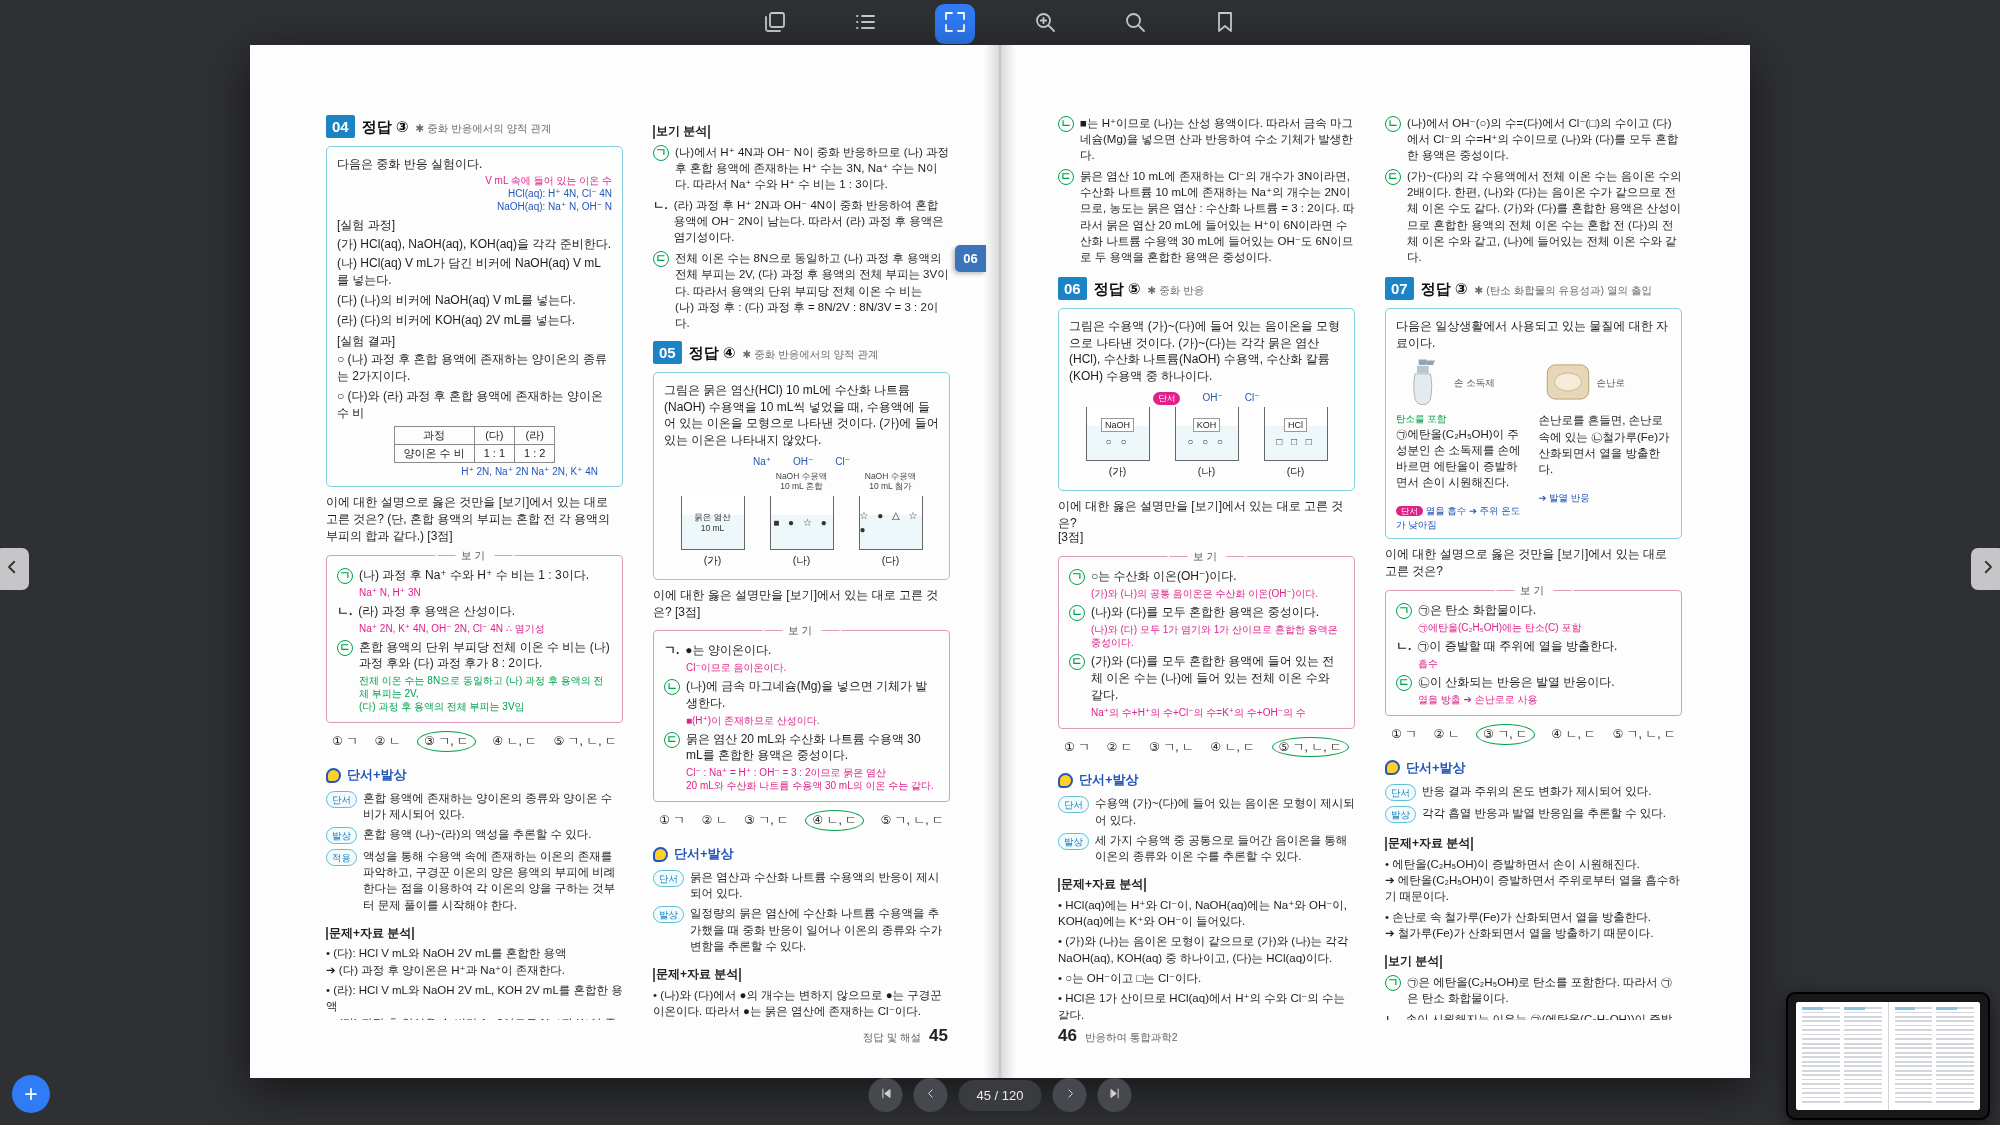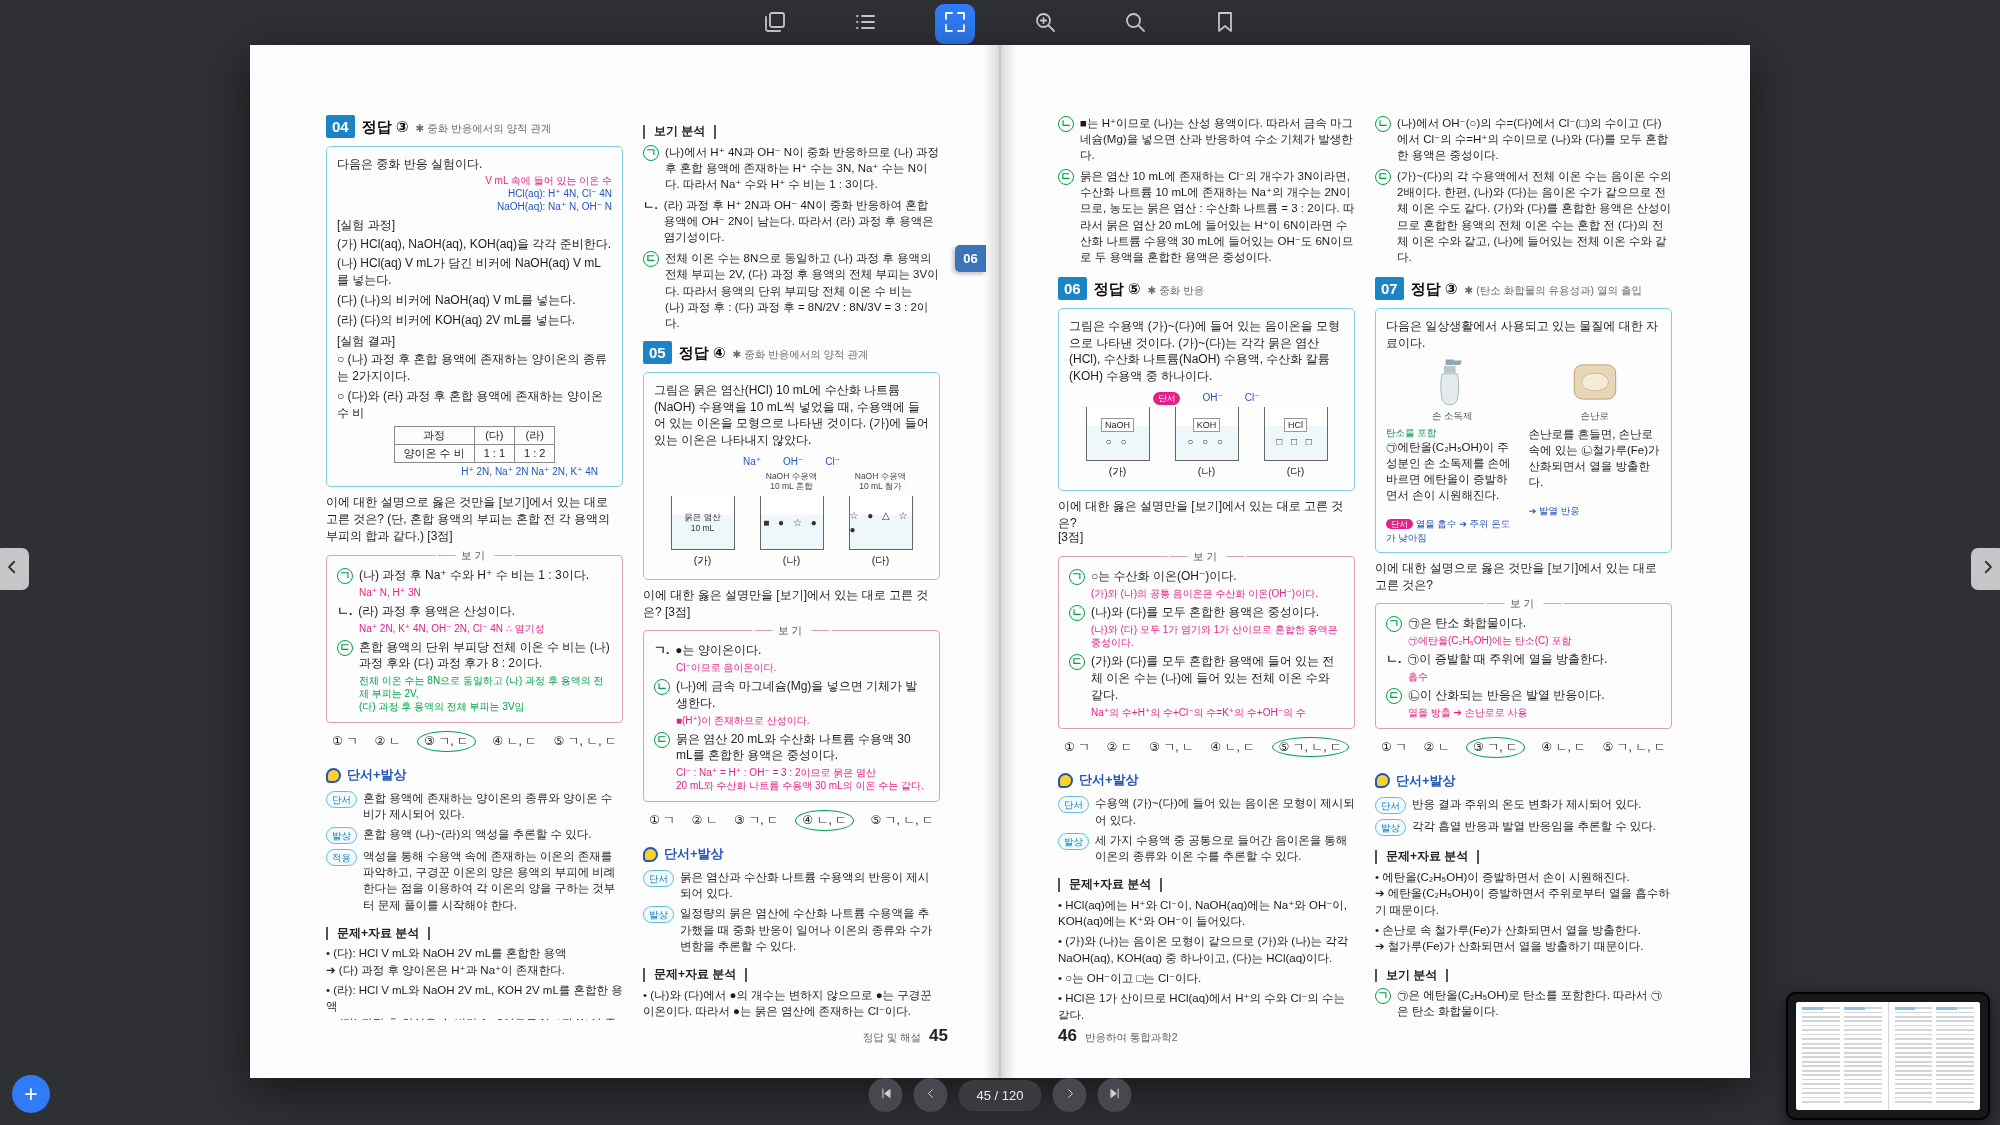--- a/index.html
+++ b/index.html
@@ -10,21 +10,21 @@
 .toolbar{position:absolute;top:3px;left:0;width:100%;display:flex;justify-content:center;gap:50px;align-items:center;height:42px}
 .tool-btn{width:40px;height:40px;display:flex;align-items:center;justify-content:center;border-radius:9px;cursor:pointer}
 .tool-btn svg{width:24px;height:24px;stroke:#c9cbcf;fill:none;stroke-width:1.8;stroke-linecap:round;stroke-linejoin:round}
 .tool-btn.active{background:#2f7cf6}
 .tool-btn.active svg{stroke:#fff}
 
 .book{position:absolute;left:250px;top:45px;width:1500px;height:1033px;background:#fdfdfd;box-shadow:0 12px 45px rgba(0,0,0,.55);display:flex}
 .book::after{content:"";position:absolute;left:calc(50% - 16px);top:0;width:32px;height:100%;background:linear-gradient(90deg,rgba(0,0,0,0),rgba(0,0,0,.13) 44%,rgba(0,0,0,.24) 50%,rgba(0,0,0,.13) 56%,rgba(0,0,0,0));pointer-events:none}
 .page{width:750px;height:100%;position:relative;padding:70px 50px 0 76px}
 .page.right{padding:70px 68px 0 58px}
-.cols{display:flex;gap:20px}
+.cols{display:flex;gap:30px}
 .col{width:297px;height:905px;overflow:hidden;font-size:12px;line-height:1.4}
 .side-tab{position:absolute;left:705px;top:200px;width:31px;height:27px;background:#3c74b9;color:#fff;font-weight:bold;font-size:13px;display:flex;align-items:center;justify-content:center;border-radius:5px 0 0 5px;box-shadow:-2px 2px 4px rgba(0,0,0,.25)}
 .pfoot{position:absolute;bottom:32px;font-size:10.5px;color:#666;display:flex;align-items:baseline;gap:8px}
 .pfoot .pnum{font-size:17px;font-weight:bold;color:#222}
 .pfoot.fr{right:52px}.pfoot.fl{left:58px}
 
 .sec-head{display:flex;align-items:baseline;gap:7px;margin:0 0 8px}
 .sec-num{background:#1b84c4;color:#fff;font-weight:bold;font-size:15px;padding:1px 6px;border-radius:2px}
 .sec-ans{font-weight:bold;font-size:15px;color:#0d0d0d}
 .sec-topic{font-size:10.5px;color:#6a6a6a}
@@ -48,39 +48,39 @@
 .mk-ok{flex:0 0 auto;color:#00a14b;border:1.5px solid #00a14b;border-radius:50%;width:16px;height:16px;line-height:13px;text-align:center;font-size:11px;font-weight:bold;margin-top:1px}
 .pknote{color:#e0218a;font-size:10px;margin:0 0 4px 22px;line-height:1.3}
 .gnnote{color:#00a14b;font-size:10px;margin:0 0 4px 22px;line-height:1.3}
 .opts{display:flex;justify-content:space-between;align-items:center;padding:2px 4px;margin:6px 2px 10px;font-size:12px}
 .opt.correct{border:1.7px solid #00a14b;border-radius:50%;padding:1px 6px}
 .hint-head{display:flex;align-items:center;gap:6px;color:#2456b8;font-weight:bold;font-size:13px;margin:12px 0 6px}
 .hint-icon{width:15px;height:15px;border-radius:50% 50% 50% 4px;background:#ffd028;border:2px solid #2456b8}
 .tagrow{display:flex;gap:6px;margin-bottom:4px;align-items:flex-start}
 .tag{flex:0 0 auto;border:1px solid #63bdd3;color:#1b84c4;border-radius:9px;font-size:9.5px;padding:0 5px;line-height:15px;margin-top:1px;background:#f2fafc}
 .tagtext{font-size:11.5px;line-height:1.4}
-.ana-title{display:inline-block;border-left:2px solid #555;border-right:2px solid #555;padding:0 9px;line-height:1.15;font-weight:bold;font-size:12px;margin:10px 0 5px;color:#222}
+.ana-title{display:inline-block;border-left:2px solid #555;border-right:2px solid #555;padding:0 1px;line-height:1.15;font-weight:bold;font-size:12px;margin:10px 0 5px;color:#222}
 .ana-item{font-size:11.5px;margin-bottom:4px;line-height:1.42}
 .ba-item{display:flex;gap:6px;margin-bottom:5px;font-size:11.5px}
 .ba-plain{flex:0 0 auto;font-weight:bold}
 
 .fig{margin:6px 0 4px}
 .ann-row{display:flex;gap:22px;justify-content:center;color:#2456b8;font-size:10px;margin-bottom:2px;align-items:center}
 .badge-d{background:#e0218a;color:#fff;border-radius:9px;font-size:8.5px;padding:0 5px;line-height:13px}
 .beak-row{display:flex;justify-content:space-around;align-items:flex-end;padding:0 4px}
 .beak{display:flex;flex-direction:column;align-items:center;gap:3px}
 .above{font-size:8.5px;color:#444;text-align:center;line-height:1.2;min-height:22px}
 .glass{width:64px;height:54px;border:1.4px solid #666;border-top:none;display:flex;flex-direction:column;align-items:center;justify-content:center;background:linear-gradient(#fff 35%,#eef7fa 35%)}
 .g-inner{font-size:8.5px;text-align:center;color:#333;line-height:1.25}
 .g-ions{font-size:10px;letter-spacing:3px;color:#333}
 .g-tag{font-size:9px;border:1px solid #999;padding:0 3px;margin-bottom:3px;background:#fff}
 .g-cap{font-size:10.5px}
 .duo{display:flex;gap:10px;margin-top:4px}
 .duo-col{flex:1;font-size:11.5px}
-.imgfig{display:flex;flex-direction:column;align-items:center;margin-bottom:3px}
+.imgfig{display:flex;align-items:center;margin-bottom:3px}
 .it-img{width:58px;height:54px}
 .img-cap{font-size:9.5px;color:#555}
 .ann-g{color:#00a14b;font-size:9.5px}
 .ann-b{color:#2456b8;font-size:9.5px;margin-top:14px}
 
 .edge{position:absolute;top:548px;width:34px;height:42px;background:#d7d7d9;border-radius:7px;display:flex;align-items:center;justify-content:center;opacity:.9;cursor:pointer}
 .edge.left{left:-5px}.edge.right{right:-5px}
 .edge svg{width:18px;height:18px;stroke:#333;fill:none;stroke-width:2.4;stroke-linecap:round;stroke-linejoin:round}
 .pager{position:absolute;left:50%;transform:translateX(-50%);bottom:13px;display:flex;align-items:center;gap:11px}
 .pbtn{width:34px;height:34px;border-radius:50%;background:#47484d;display:flex;align-items:center;justify-content:center;cursor:pointer}

